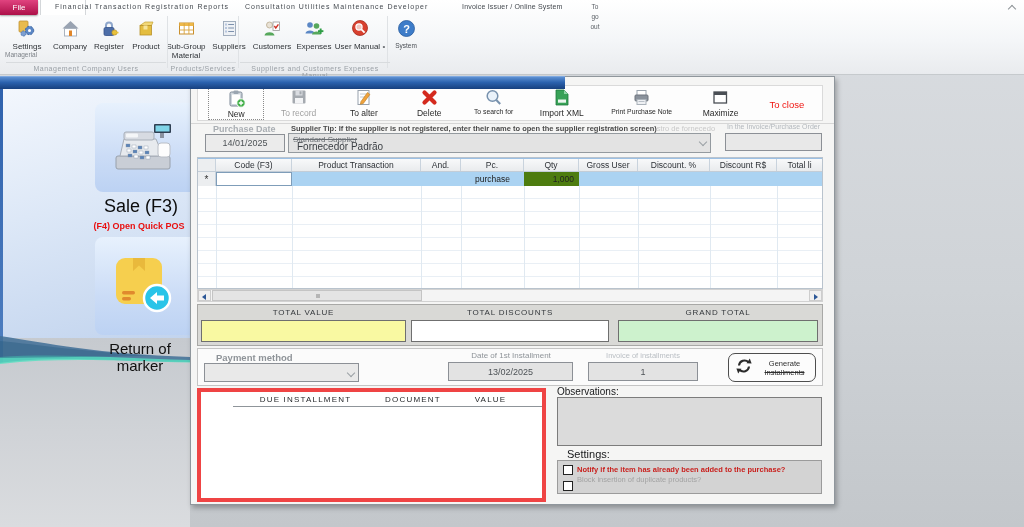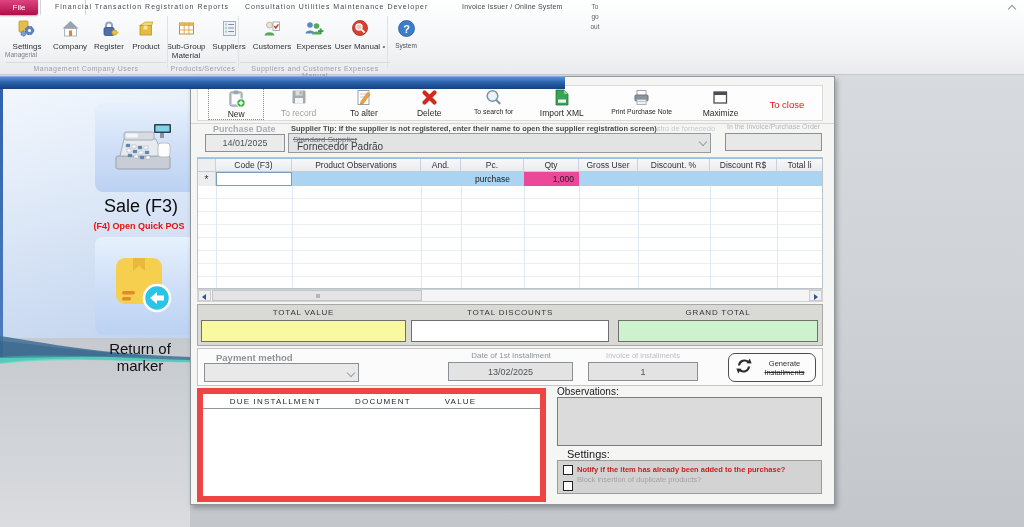--- a/index.html
+++ b/index.html
@@ -93,21 +93,21 @@
   .totinput{top:15px;height:22px;border:1px solid #6f6f6f;box-sizing:border-box;}
 
   
   #payment{left:6px;top:271px;width:626px;height:38px;background:#fbfbfb;border:1px solid #c4c4c4;box-sizing:border-box;}
   #genbtn{position:absolute;left:530px;top:4px;width:88px;height:29px;border:1.5px solid #4e4e4e;border-radius:7px;
           background:#fcfcfc;display:flex;align-items:center;padding-left:5px;box-sizing:border-box;}
   #genbtn .gtext{font-size:7.5px;color:#2e2e2e;text-align:center;flex:1;line-height:9px;}
   #genbtn .gtext .strike{text-decoration:line-through;}
 
   
-  #insttable{left:6px;top:311px;width:349px;height:114px;background:#fff;border:6px solid #ef4444;box-sizing:border-box;}
+  #insttable{left:6px;top:311px;width:349px;height:114px;background:#fff;border:4px solid #ef4444;box-sizing:border-box;padding-left:32px;}
   #insthead{position:relative;height:14px;border-bottom:1px solid #8f959a;}
   .ith{position:absolute;top:3px;font-size:8px;letter-spacing:1.2px;color:#26292c;text-align:center;}
   #obslabel{left:366px;top:309px;font-size:10px;color:#17181a;}
   #obsbox{left:366px;top:320px;width:265px;height:49px;background:#dbdbdb;border:1px solid #7c7c7c;box-sizing:border-box;}
   #setlabel{left:376px;top:371px;font-size:11px;color:#17181a;}
   #setbox{left:366px;top:383px;width:265px;height:34px;background:#d3d3d3;border:1px solid #9b9b9b;box-sizing:border-box;}
   .cb{position:absolute;width:10px;height:10px;background:#fff;border:1.5px solid #222;box-sizing:border-box;}
   #opt1{position:absolute;left:19px;top:4px;font-size:7.5px;font-weight:bold;}
   #opt2{position:absolute;left:19px;top:14px;font-size:7.5px;color:#a3a3a3;}
 </style>
@@ -419,21 +419,21 @@
         </div>
     </div>
 
     <div class="abs nowrap" style="left:534px;top:46px;width:97px;text-align:center;font-size:7px;color:#b3b8bd;">In the Invoice/Purchase Order</div>
     <div class="abs fld" style="left:534px;top:56px;width:97px;height:18px;background:#e8e8e8;"></div>
 
     <div id="grid" class="abs">
       <div id="ghead">
         <div class="gh" style="width:18px;background:#eceef0;"></div>
         <div class="gh" style="width:76px;">Code (F3)</div>
-        <div class="gh" style="width:129px;">Product Observations</div>
+        <div class="gh" style="width:129px;">Product Transaction</div>
         <div class="gh" style="width:40px;">And.</div>
         <div class="gh" style="width:63px;">Pc.</div>
         <div class="gh" style="width:55px;">Qty</div>
         <div class="gh" style="width:59px;">Gross User</div>
         <div class="gh" style="width:72px;">Discount. %</div>
         <div class="gh" style="width:67px;">Discount R$</div>
         <div class="gh" style="width:45px;border-right:none;">Total li</div>
       </div>
       <div id="gbody">
         <div id="gstripes"></div>
@@ -445,21 +445,21 @@
           <div class="vline" style="left:381px;"></div>
         <div class="vline" style="left:440px;"></div>
           <div class="vline" style="left:512px;"></div>
         <div class="vline" style="left:579px;"></div>
         <div id="grow1">
           <div class="gr" style="width:18px;background:#eceef0;border-right:1px solid #c9d3dd;font-size:10px;color:#333;">*</div>
           <div class="gr" style="width:76px;background:#fff;border:1px solid #7f9db9;"></div>
           <div class="gr" style="width:129px;background:#abd3f2;"></div>
           <div class="gr" style="width:40px;background:#abd3f2;"></div>
           <div class="gr" style="width:63px;background:#abd3f2;">purchase</div>
-          <div class="gr" style="width:55px;background:#ec4899;justify-content:flex-end;padding-right:5px;box-sizing:border-box;">1,000</div>
+          <div class="gr" style="width:55px;background:#4d7c0f;justify-content:flex-end;padding-right:5px;box-sizing:border-box;">1,000</div>
           <div class="gr" style="width:59px;background:#abd3f2;"></div>
           <div class="gr" style="width:72px;background:#abd3f2;"></div>
           <div class="gr" style="width:67px;background:#abd3f2;"></div>
           <div class="gr" style="width:45px;background:#abd3f2;"></div>
         </div>
       </div>
     </div>
 
     <div id="hscroll" class="abs">
       <div class="sbtn" style="left:0;">

